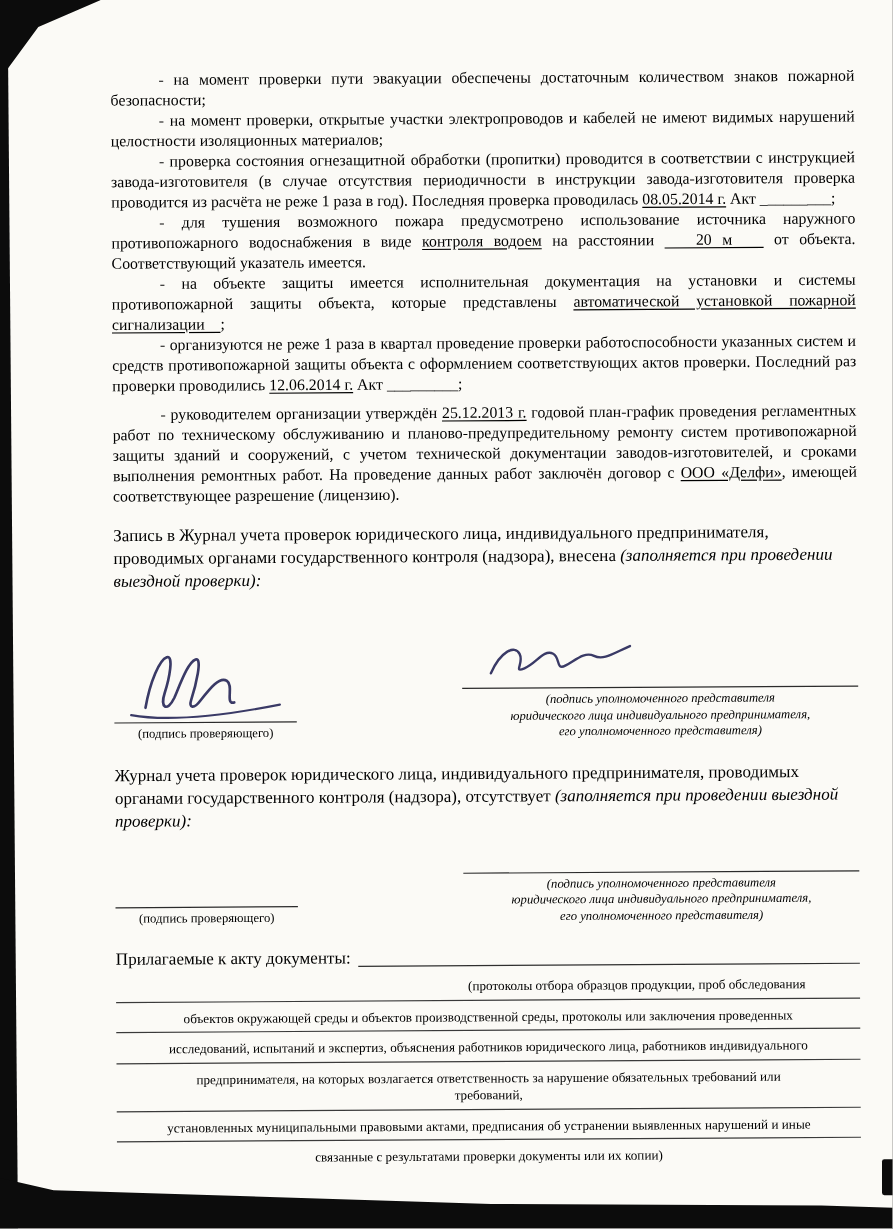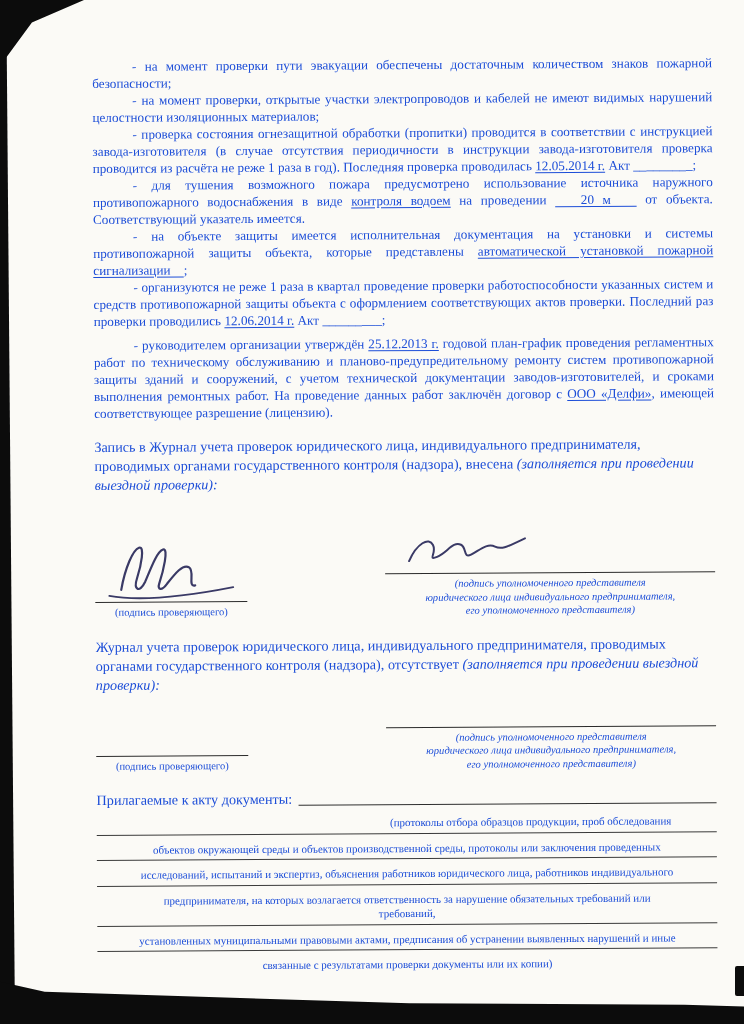--- a/index.html
+++ b/index.html
@@ -3,21 +3,21 @@
 <meta charset="utf-8">
 <style>
   html,body{margin:0;padding:0;background:#6b6b6b;}
   .page{
     position:relative;
     width:744px;height:1024px;
     margin:0 auto;
     background:#fbfaf6;
     overflow:hidden;
     font-family:"Liberation Serif", serif;
-    color:#1d4ed8;
+    color:#000000;
   }
   .content{
     position:absolute;
     left:92px;top:58px;width:620px;
     transform:rotate(-0.35deg);
     transform-origin:top left;
   }
   p.para{
     margin:0;
     font-size:13.2px;
@@ -83,22 +83,22 @@
 </head>
 <body>
 
 <div class="page">
 
   <div class="content">
 
     <div id="findings">
         <p class="para"><span>- на момент проверки пути эвакуации обеспечены достаточным количеством знаков пожарной безопасности;</span></p>
         <p class="para"><span>- на момент проверки, открытые участки электропроводов и кабелей не имеют видимых нарушений целостности изоляционных материалов;</span></p>
-        <p class="para"><span>- проверка состояния огнезащитной обработки (пропитки) проводится в соответствии с инструкцией завода-изготовителя (в случае отсутствия периодичности в инструкции завода-изготовителя проверка проводится из расчёта не реже 1 раза в год). Последняя проверка проводилась </span><span class="u">12.05.2014 г.</span><span> Акт </span><span>_________;</span></p>
-        <p class="para"><span>- для тушения возможного пожара предусмотрено использование источника наружного противопожарного водоснабжения в виде </span><span class="u">контроля водоем</span><span> на проведении </span><span class="u">&nbsp;&nbsp;&nbsp;20 м&nbsp;&nbsp;&nbsp;</span><span> от объекта. Соответствующий указатель имеется.</span></p>
+        <p class="para"><span>- проверка состояния огнезащитной обработки (пропитки) проводится в соответствии с инструкцией завода-изготовителя (в случае отсутствия периодичности в инструкции завода-изготовителя проверка проводится из расчёта не реже 1 раза в год). Последняя проверка проводилась </span><span class="u">08.05.2014 г.</span><span> Акт </span><span>_________;</span></p>
+        <p class="para"><span>- для тушения возможного пожара предусмотрено использование источника наружного противопожарного водоснабжения в виде </span><span class="u">контроля водоем</span><span> на расстоянии </span><span class="u">&nbsp;&nbsp;&nbsp;20 м&nbsp;&nbsp;&nbsp;</span><span> от объекта. Соответствующий указатель имеется.</span></p>
         <p class="para"><span>- на объекте защиты имеется исполнительная документация на установки и системы противопожарной защиты объекта, которые представлены </span><span class="u">автоматической установкой пожарной сигнализации&nbsp;&nbsp;&nbsp;&nbsp;</span><span>;</span></p>
         <p class="para"><span>- организуются не реже 1 раза в квартал проведение проверки работоспособности указанных систем и средств противопожарной защиты объекта с оформлением соответствующих актов проверки. Последний раз проверки проводились </span><span class="u">12.06.2014 г.</span><span> Акт </span><span>_________;</span></p>
         <p class="para gap"><span>- руководителем организации утверждён </span><span class="u">25.12.2013 г.</span><span> годовой план-график проведения регламентных работ по техническому обслуживанию и планово-предупредительному ремонту систем противопожарной защиты зданий и сооружений, с учетом технической документации заводов-изготовителей, и сроками выполнения ремонтных работ. На проведение данных работ заключён договор с </span><span class="u">ООО «Делфи»</span><span>, имеющей соответствующее разрешение (лицензию).</span></p>
       </div>
 
     <p class="para plain" id="journal-entry"><span>Запись в Журнал учета проверок юридического лица, индивидуального предпринимателя, проводимых органами государственного контроля (надзора), внесена </span><span class="i">(заполняется при проведении выездной проверки):</span></p>
 
     <div class="sigrow">
       <div class="sigcol leftcol">
         <div class="scriptwrap tall">

